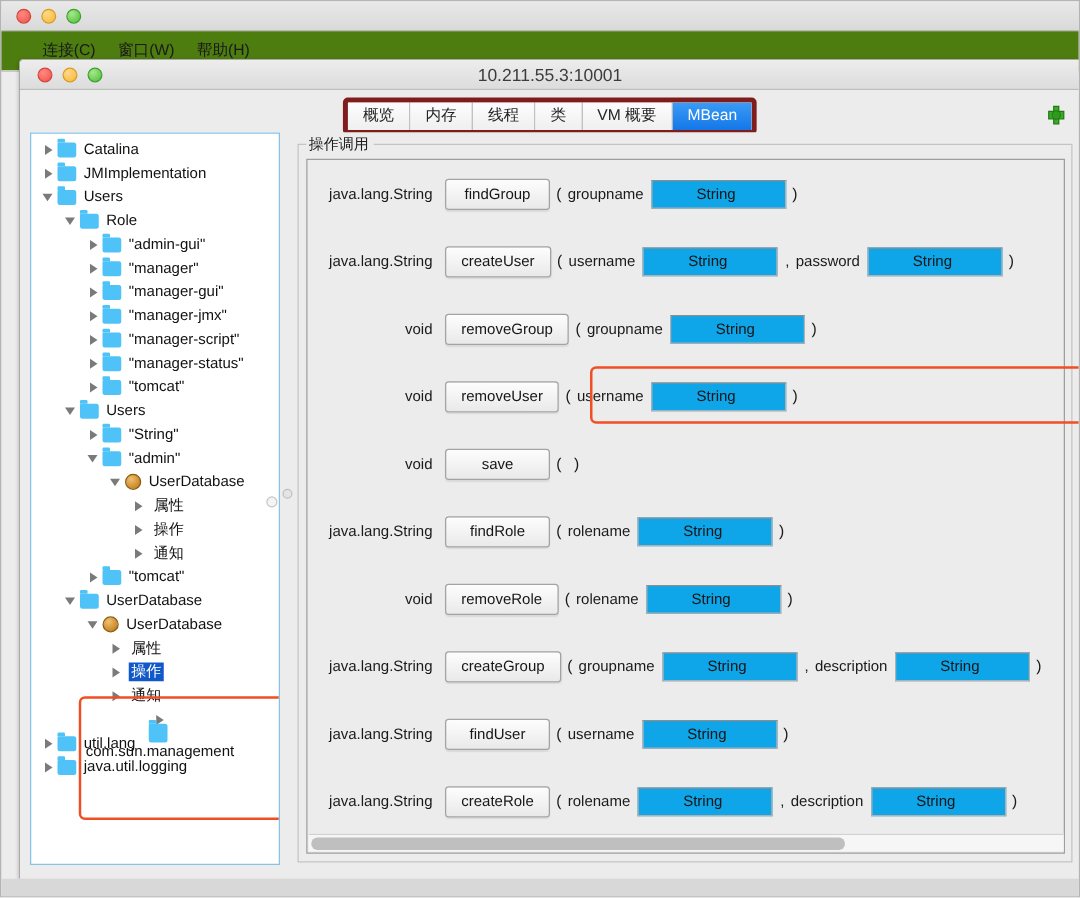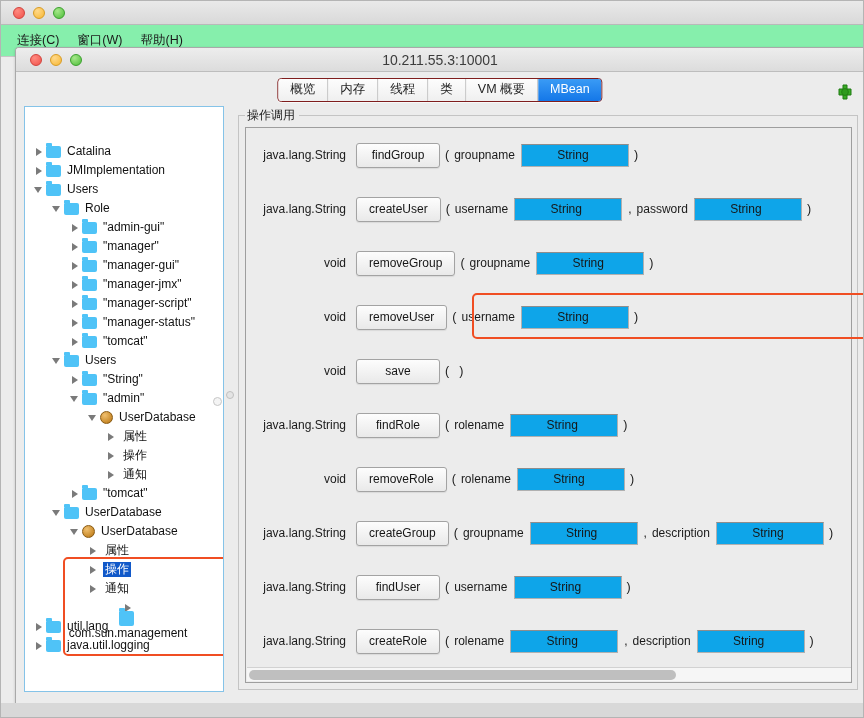--- a/index.html
+++ b/index.html
@@ -58,26 +58,26 @@
     font-size: 12.5px;
     color: #4a4a4a;
   }
 
   
   .menubar {
     position: absolute;
     left: 0; top: 24px;
     width: 862px;
     height: 32px;
-    background: #86efac;
+    background: #4d7c0f;
     border-bottom: 1px solid #c6c6c6;
     box-sizing: border-box;
     display: flex;
     align-items: center;
-    padding-left: 7px;
+    padding-left: 24px;
   }
   .menu-item {
     font-size: 12.5px;
     color: #1a1a1a;
     padding: 1px 9px;
     cursor: default;
     white-space: nowrap;
   }
 
   
@@ -120,21 +120,21 @@
     height: 34px;
     background: #ececec;
     box-sizing: border-box;
   }
   .tabgroup {
     position: absolute;
     left: 50%;
     transform: translateX(-50%);
     top: 6px;
     display: flex;
-    border: 1px solid #7f1d1d;
+    border: 4px solid #7f1d1d;
     border-radius: 4px;
     overflow: hidden;
     background: #fbfbfb;
     box-shadow: 0 1px 0 rgba(255,255,255,0.7);
   }
   .tab {
     font-size: 12.5px;
     color: #242424;
     padding: 3px 12px 4px 12px;
     border-right: 1px solid #b6b6b6;
@@ -175,21 +175,20 @@
     height: 586px;
     background: #ffffff;
     border: 1px solid #85c3e8;
     box-sizing: border-box;
     overflow: hidden;
   }
   .tree-inner {
     position: absolute;
     left: 0; top: 3px;
     width: 100%;
-    margin-top: 32px;
   }
   .tree-row {
     display: flex;
     align-items: center;
     height: 19px;
     font-size: 12px;
     color: #111;
     white-space: nowrap;
     cursor: default;
   }

